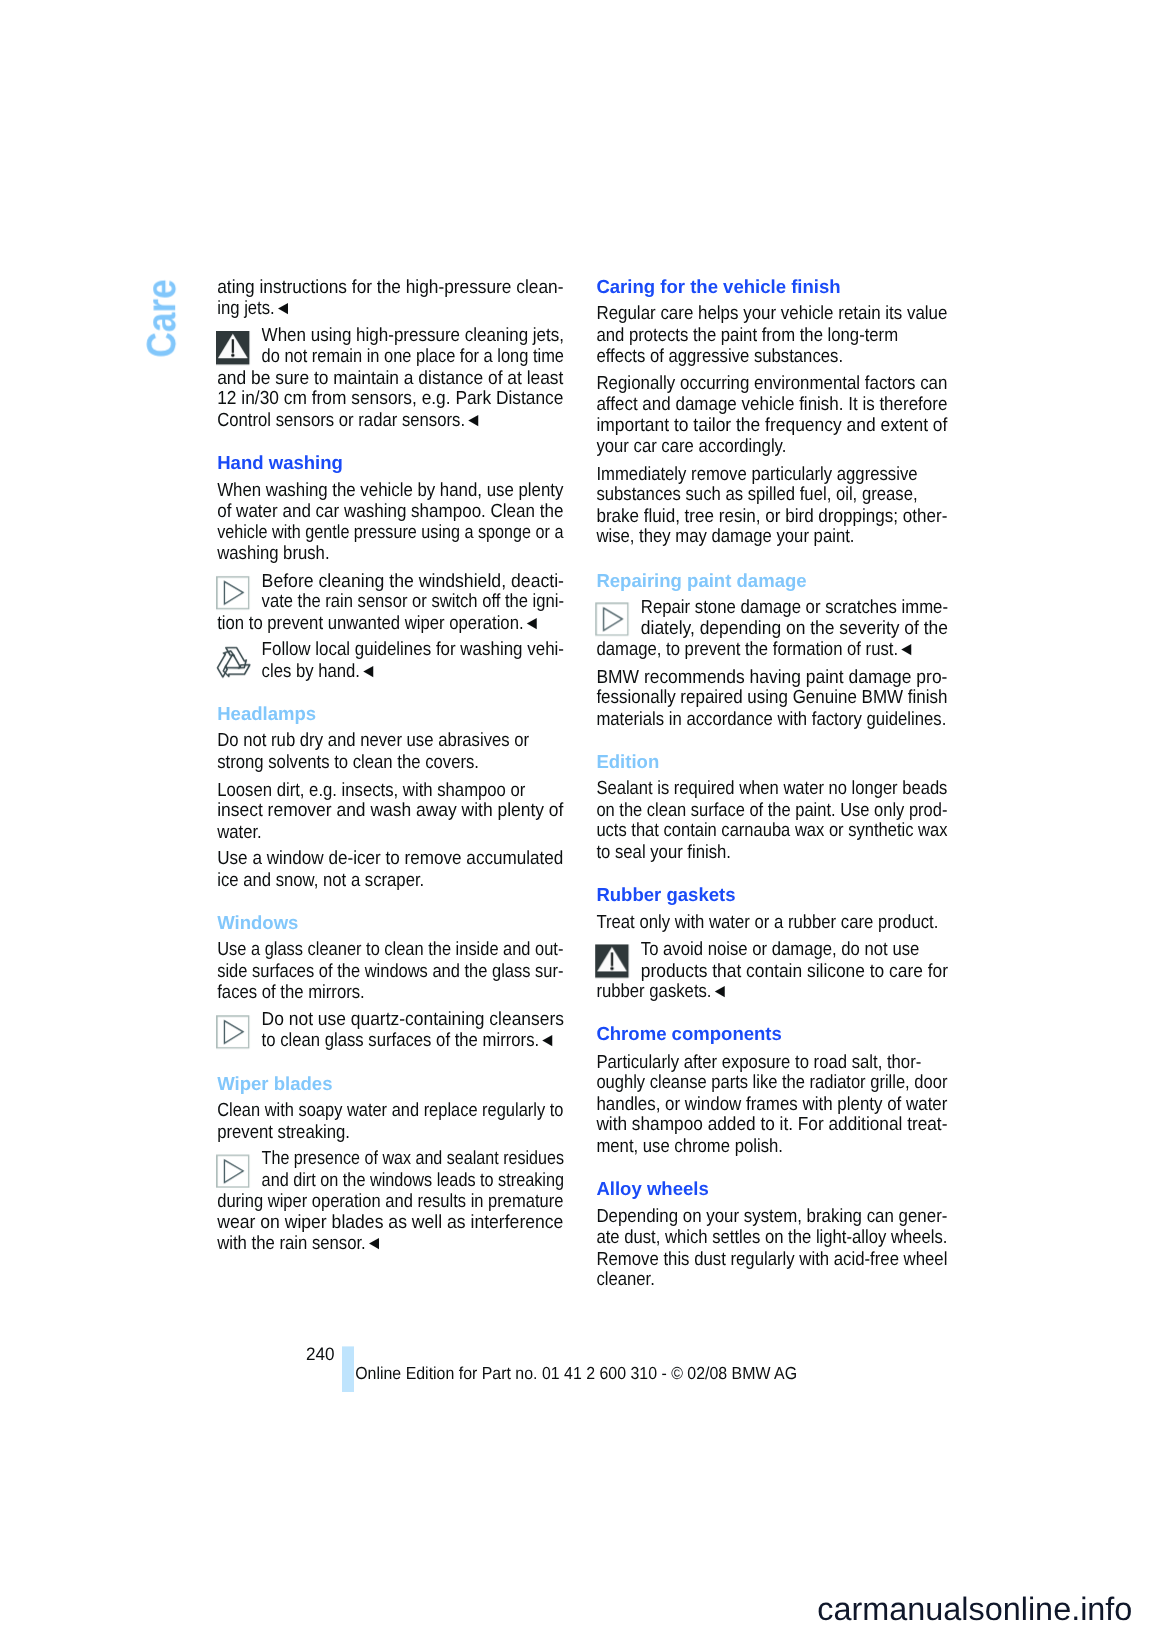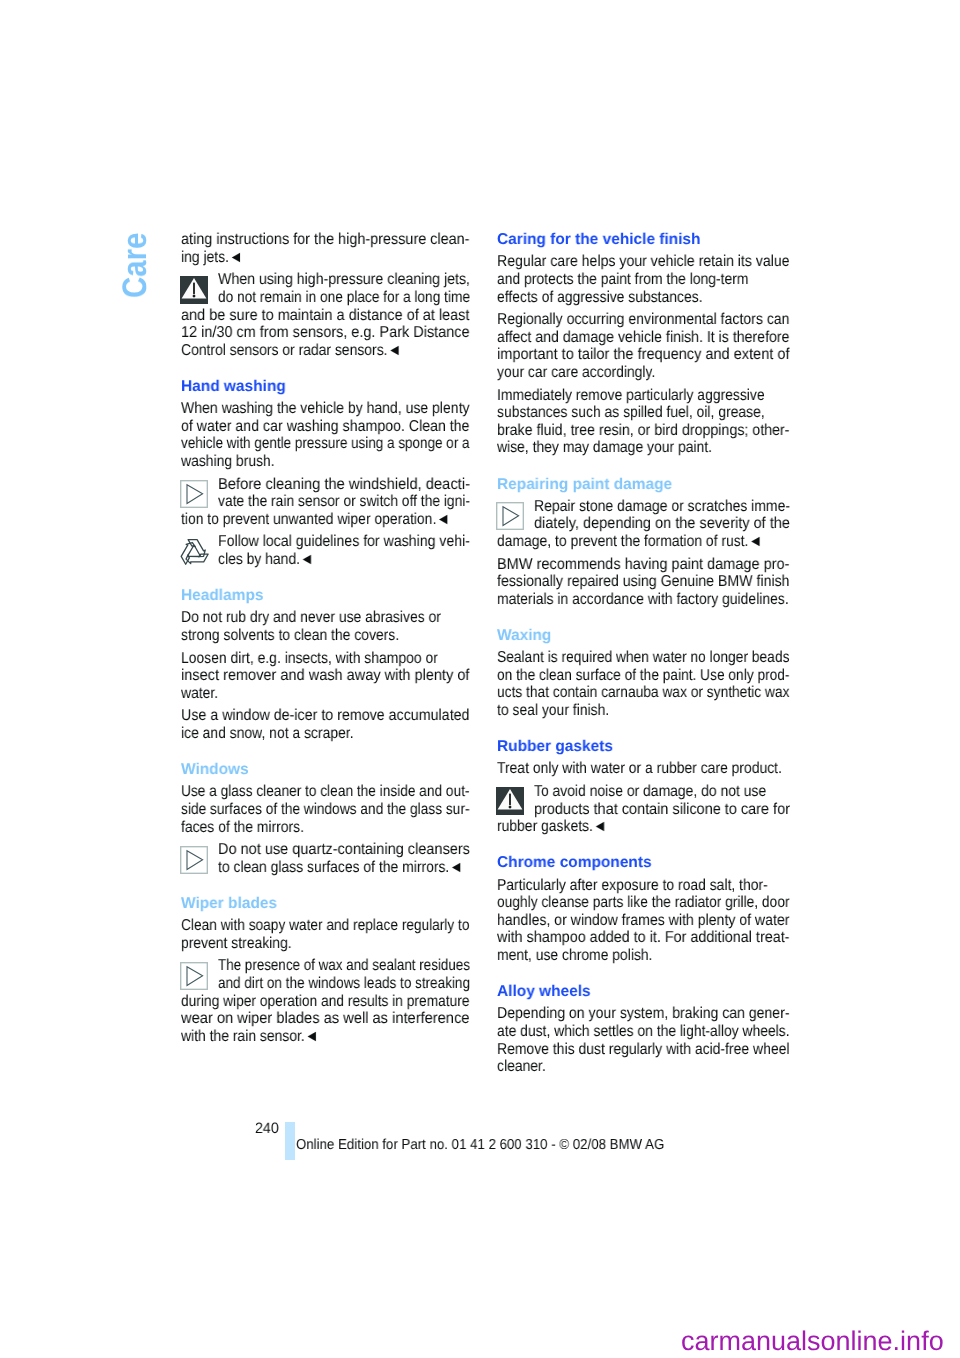--- a/index.html
+++ b/index.html
@@ -22,21 +22,21 @@
   .hd.light{color:#82c7fb;}
 
   .icon{position:absolute;width:28px;height:28px;}
 
   .pagenum{position:absolute;left:255.4px;top:1121.2px;font-size:15px;line-height:15px;color:#0c0f10;
      transform-origin:0 0;white-space:nowrap;will-change:transform;}
   .footbar{position:absolute;left:285px;top:1121.5px;width:10px;height:38px;background:#bfe4fd;}
   .footnote{position:absolute;left:295.6px;top:1137.6px;font-size:14.5px;line-height:14.5px;color:#0c0f10;
      white-space:nowrap;transform-origin:0 0;will-change:transform;}
   .watermark{position:absolute;left:681.3px;top:1328px;font-size:27px;line-height:27px;
-     color:#a21caf;white-space:nowrap;transform-origin:0 0;will-change:transform;}
+     color:#0f172a;white-space:nowrap;transform-origin:0 0;will-change:transform;}
 </style>
 </head>
 <body>
 
 <div class="page">
 
   <div class="chapter-tab" style="transform: rotate(-90deg) scaleX(0.865) translateZ(0px);">Care</div>
 
   <div class="col" id="colLeft">
       <span class="ln" style="left: 181px; top: 231.2px; transform: scaleX(0.912659) translateZ(0px);">ating instructions for the high-pressure clean-</span>
@@ -121,21 +121,21 @@
       <div class="icon" style="left: 496.3px; top: 502.2px;"><svg width="28" height="28" viewBox="0 0 28 28">
           <rect x="0.7" y="0.7" width="26.6" height="26.6" fill="none" stroke="#aebdbb" stroke-width="1.35"></rect>
           <path d="M7.0 4.7 L22.6 13.8 L7.0 23.4 Z" fill="none" stroke="#445a60" stroke-width="1.1"></path>
         </svg></div>
       <span class="ln" style="left: 533.5px; top: 497.7px; transform: scaleX(0.883568) translateZ(0px);">Repair stone damage or scratches imme-</span>
       <span class="ln" style="left: 533.5px; top: 515.3px; transform: scaleX(0.920501) translateZ(0px);">diately, depending on the severity of the</span>
       <span class="ln" style="left: 497px; top: 532.9px; transform: scaleX(0.881) translateZ(0px);">damage, to prevent the formation of rust.◄</span>
       <span class="ln" style="left: 497px; top: 555.5px; transform: scaleX(0.920263) translateZ(0px);">BMW recommends having paint damage pro-</span>
       <span class="ln" style="left: 497px; top: 573.1px; transform: scaleX(0.89548) translateZ(0px);">fessionally repaired using Genuine BMW finish</span>
       <span class="ln" style="left: 497px; top: 590.7px; transform: scaleX(0.881) translateZ(0px);">materials in accordance with factory guidelines.</span>
-      <h2 class="hd light" style="left: 497px; top: 627px; transform: scaleX(0.985) translateZ(0px);">Waxing</h2>
+      <h2 class="hd light" style="left: 497px; top: 627px; transform: scaleX(0.985) translateZ(0px);">Edition</h2>
       <span class="ln" style="left: 497px; top: 649.1px; transform: scaleX(0.874194) translateZ(0px);">Sealant is required when water no longer beads</span>
       <span class="ln" style="left: 497px; top: 666.7px; transform: scaleX(0.869686) translateZ(0px);">on the clean surface of the paint. Use only prod-</span>
       <span class="ln" style="left: 497px; top: 684.3px; transform: scaleX(0.872036) translateZ(0px);">ucts that contain carnauba wax or synthetic wax</span>
       <span class="ln" style="left: 497px; top: 701.9px; transform: scaleX(0.881) translateZ(0px);">to seal your finish.</span>
       <h2 class="hd strong" style="left: 497px; top: 738.2px; transform: scaleX(0.985) translateZ(0px);">Rubber gaskets</h2>
       <span class="ln" style="left: 497px; top: 760.3px; transform: scaleX(0.881) translateZ(0px);">Treat only with water or a rubber care product.</span>
       <div class="icon" style="left: 496.3px; top: 787.4px;"><svg width="28" height="28" viewBox="0 0 28 28">
           <rect x="0" y="0" width="28" height="28" fill="#2f383a"></rect>
           <path d="M14.0 2.0 L26.4 22.6 L1.6 22.6 Z" fill="#fbfbfb"></path>
           <rect x="13.1" y="6.6" width="1.8" height="11.6" rx="0.5" fill="#15191a"></rect>

